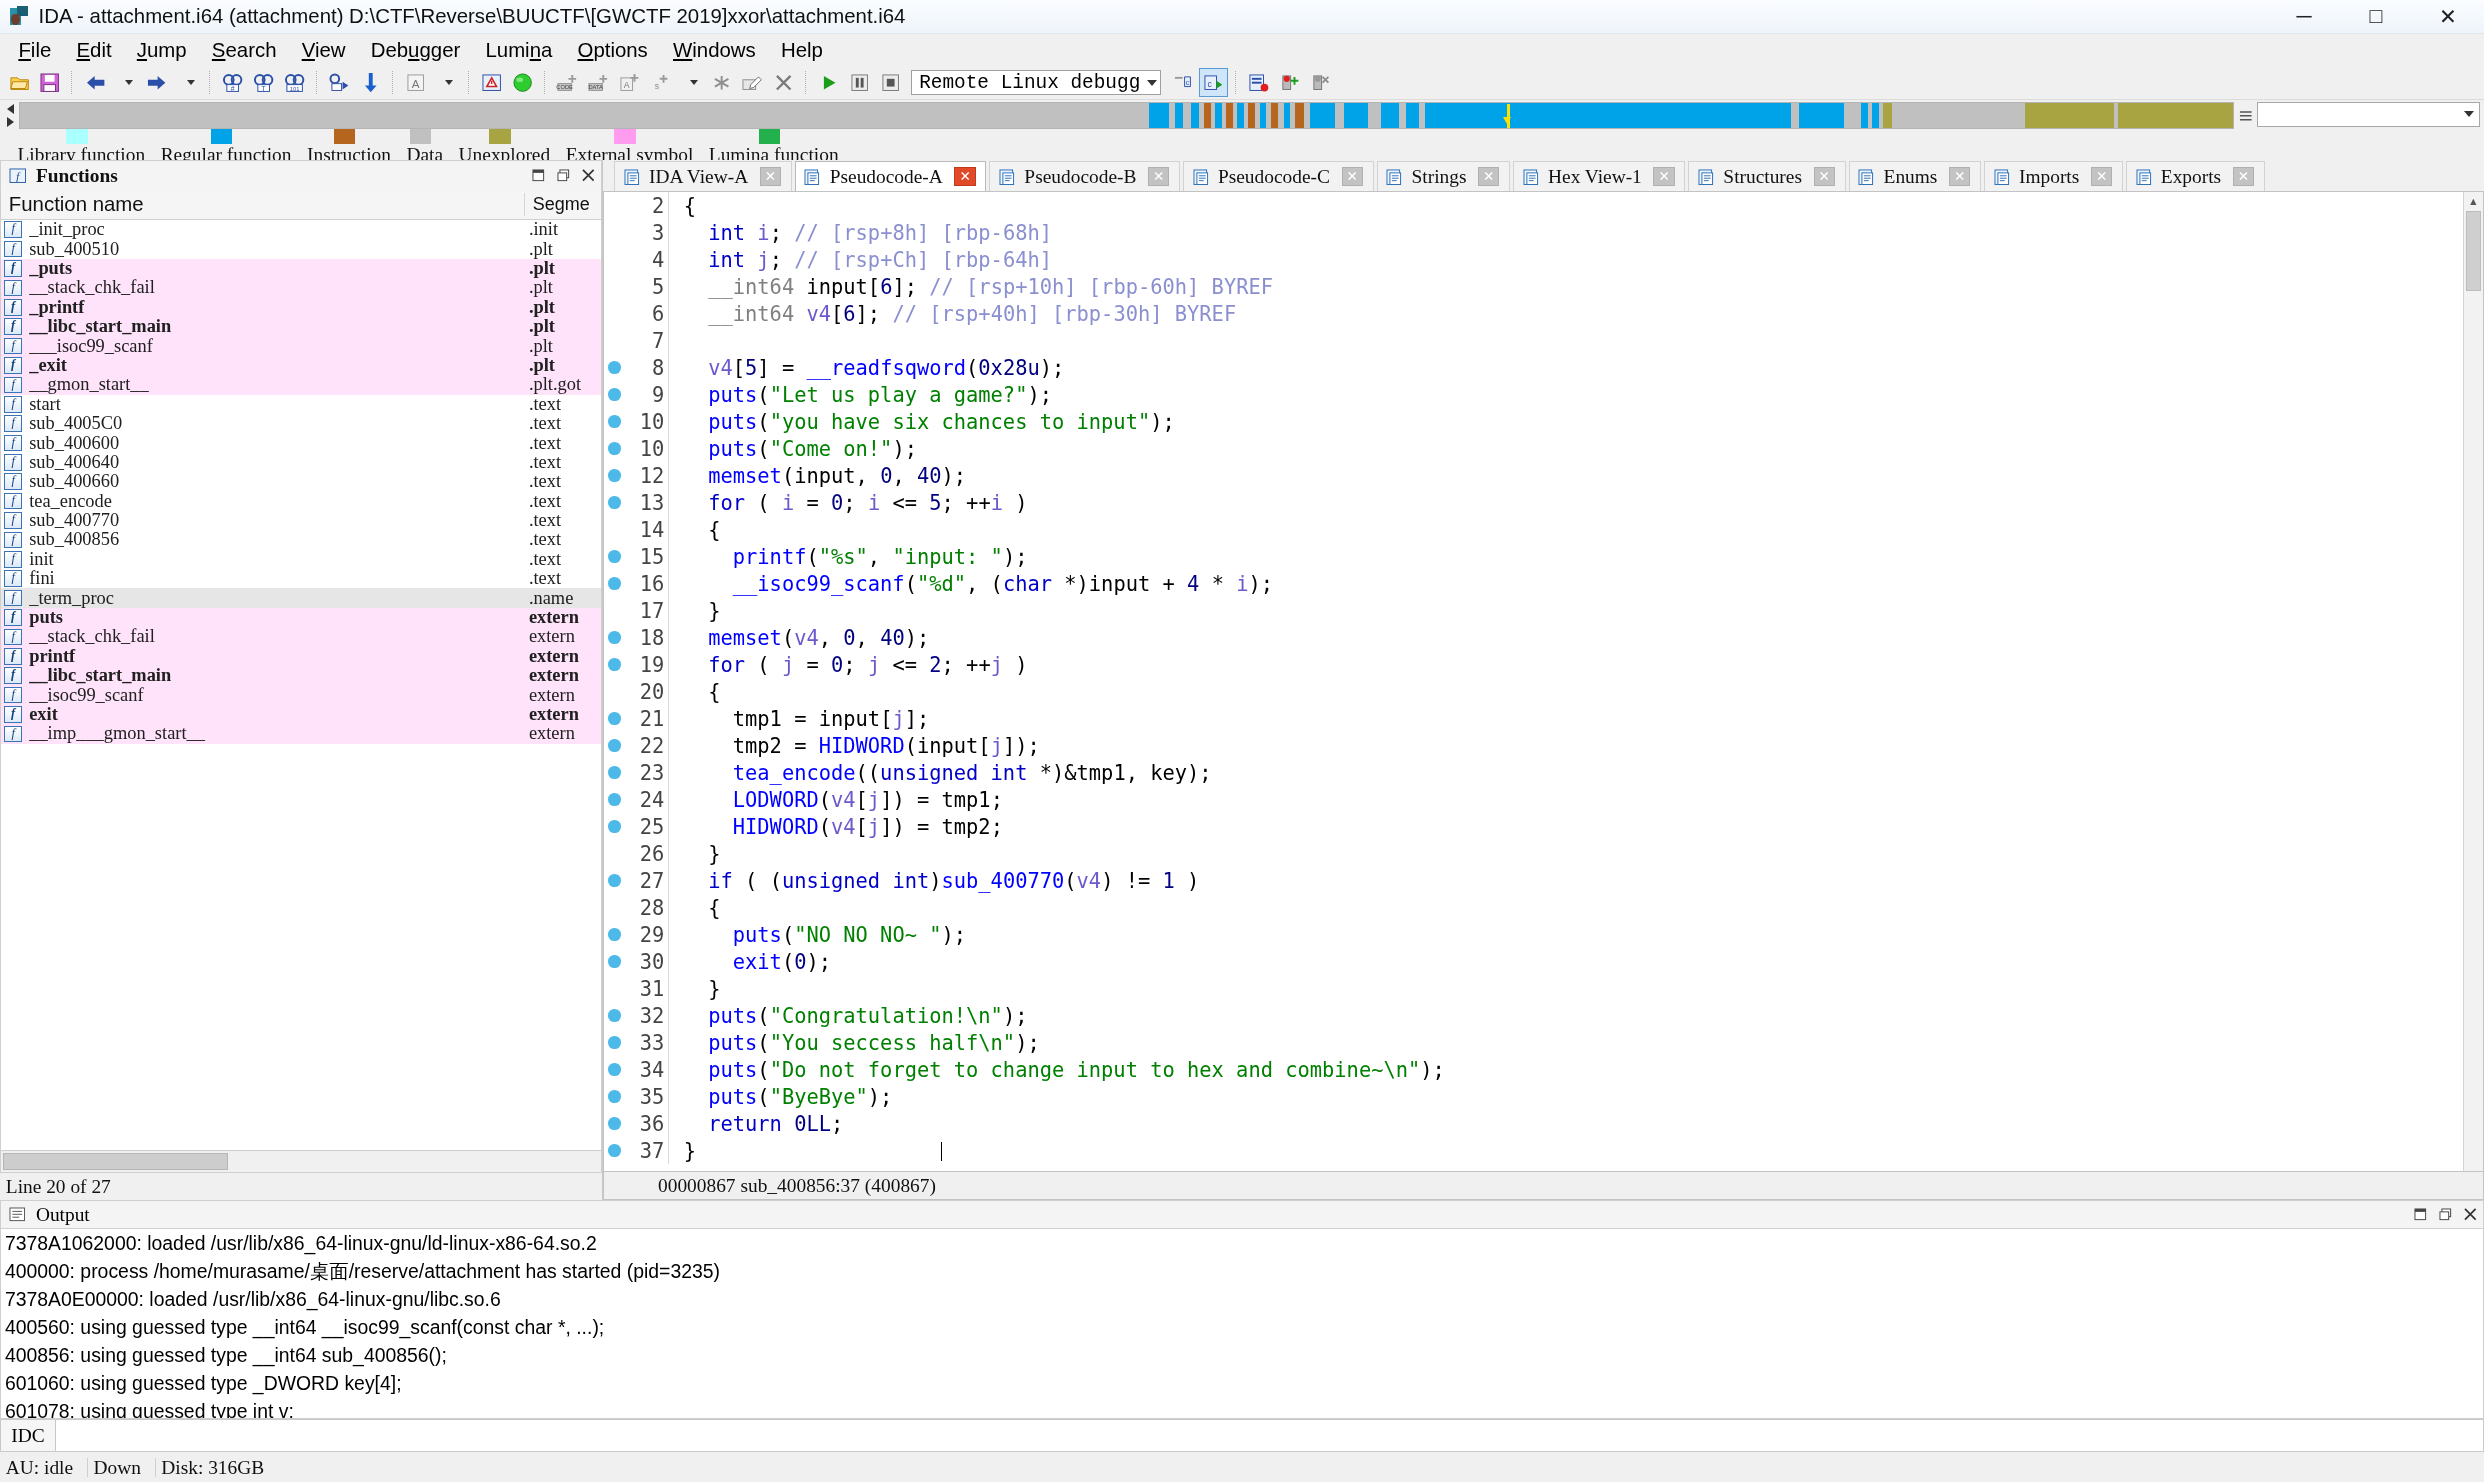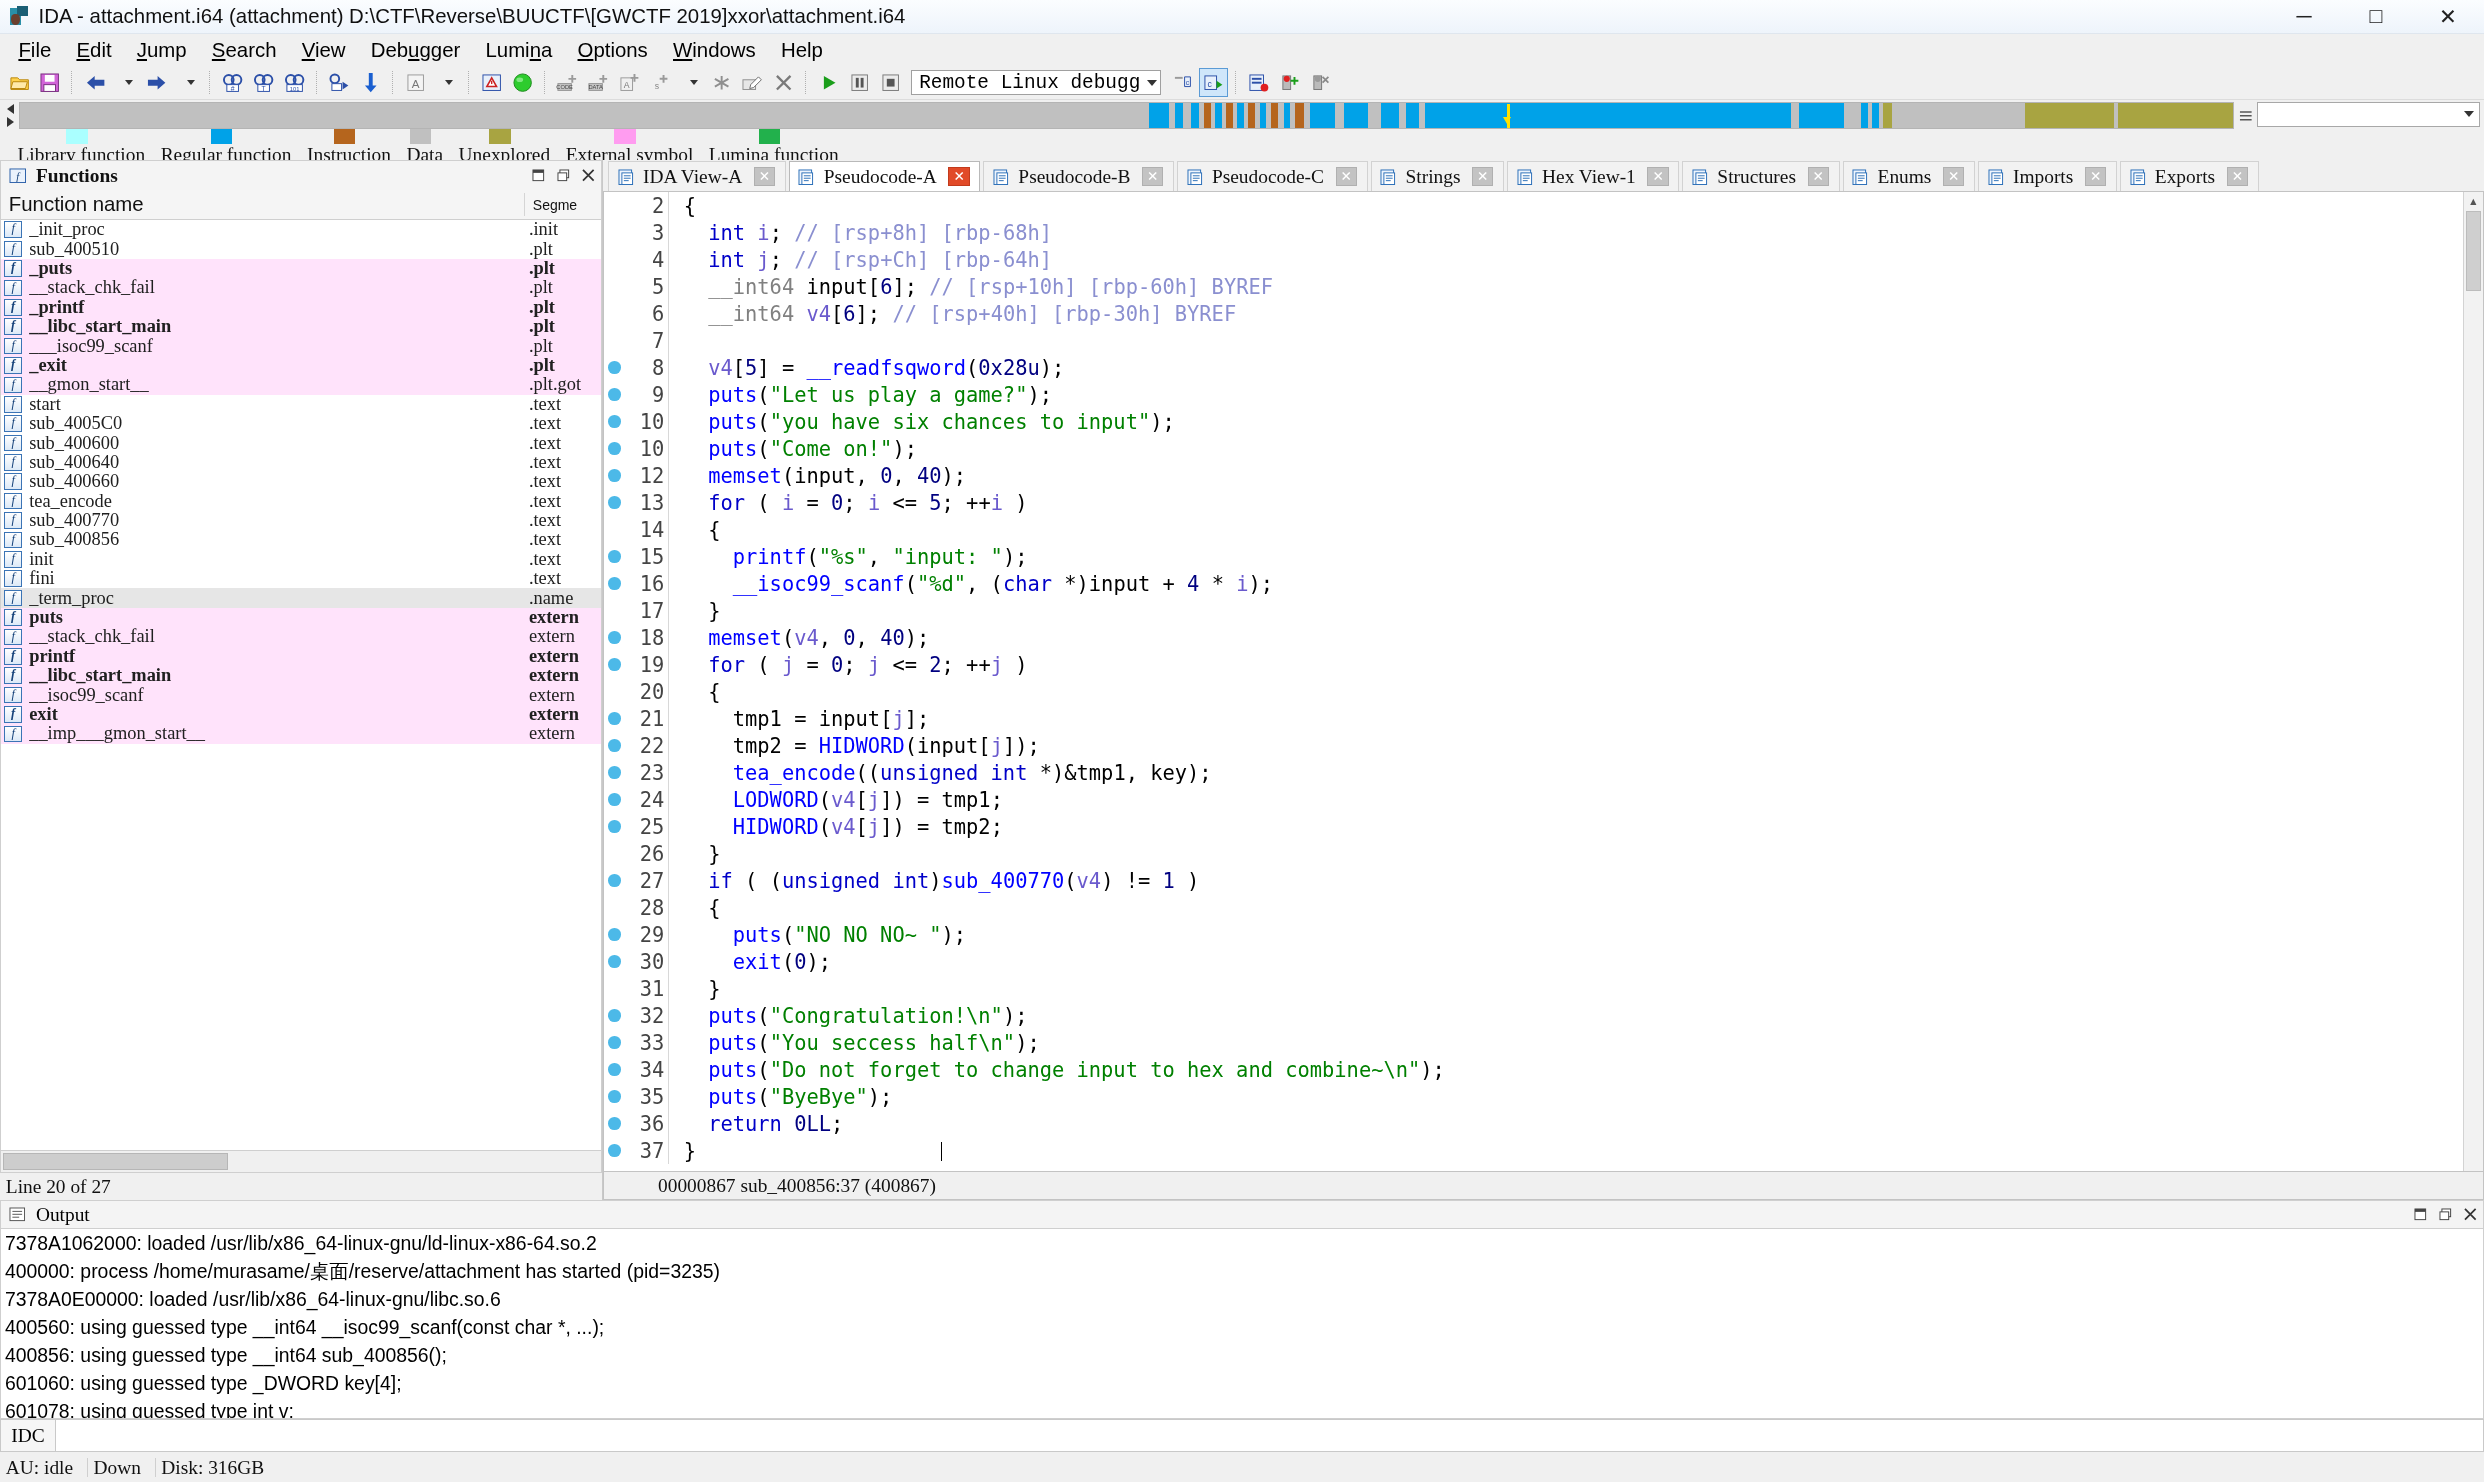--- a/index.html
+++ b/index.html
@@ -61,38 +61,38 @@
   
   .main{flex:1 1 auto;display:flex;min-height:0;background:#f0f0f0;}
   .leftpane{width:602px;min-width:602px;display:flex;flex-direction:column;border-right:1px solid #c8c8c8;background:#f0f0f0;}
   .panehdr{height:29px;min-height:29px;display:flex;align-items:center;background:#f4f4f4;border:1px solid #cfcfcf;border-bottom:none;font-family:"Liberation Serif",serif;font-size:19.4px;}
   .panehdr .ico{width:21.3px;height:19.4px;margin:0 7.8px 0 5.8px;display:flex;align-items:center;justify-content:center;}
   .panehdr .ttl{flex:1 1 auto;color:#111;font-weight:bold;}
   .phbtn{width:25px;height:23px;display:flex;align-items:center;justify-content:center;font-size:16.5px;color:#333;}
 
   .fnhdrrow{display:flex;height:29px;min-height:29px;background:#f5f5f5;border:1px solid #cfcfcf;border-top:none;border-bottom:1px solid #cfcfcf;align-items:center;}
   .fncol1{width:524px;box-sizing:border-box;padding-left:7.8px;font-size:20.4px;color:#111;border-right:1px solid #d5d5d5;}
-  .fncol2{flex:1 1 auto;padding-left:7.8px;font-size:14px;color:#111;}
+  .fncol2{flex:1 1 auto;padding-left:7.8px;font-size:18px;color:#111;}
 
   .fnlist{flex:1 1 auto;background:#fff;border-left:1px solid #cfcfcf;border-right:1px solid #cfcfcf;overflow:hidden;position:relative;}
   .fnrow{display:flex;height:19.4px;align-items:center;font-family:"Liberation Serif",serif;font-size:18.4px;color:#202020;white-space:nowrap;}
   .fnrow .nm{width:524px;box-sizing:border-box;display:flex;align-items:center;overflow:hidden;}
   .fnrow .sg{flex:1 1 auto;padding-left:3.9px;overflow:hidden;}
   .fnrow.pink{background:#ffe3fb;}
   .fnrow.grey{background:#e6e6e6;}
   .fnrow.bold{font-weight:bold;}
   .ficon{width:16.5px;height:14.6px;margin:0 6.8px 0 2.9px;flex:0 0 auto;border:1px solid #3b74b5;background:linear-gradient(#ffffff,#dce9f7);
      font-family:"Liberation Serif",serif;font-size:12.6px;font-style:italic;color:#16427a;line-height:12.6px;text-align:center;}
   .hscroll{height:21.3px;min-height:21.3px;background:#f0f0f0;border:1px solid #cfcfcf;display:flex;align-items:center;padding:0 1.9px;}
   .hthumb{height:15.5px;width:223px;background:#cdcdcd;border:1px solid #b6b6b6;}
   .lineinfo{height:27px;min-height:27px;display:flex;align-items:center;padding-left:5.8px;font-family:"Liberation Serif",serif;font-size:19.4px;color:#111;}
 
   
   .rightpane{flex:1 1 auto;display:flex;flex-direction:column;min-width:0;background:#f0f0f0;}
-  .tabstrip{height:31px;min-height:31px;display:flex;align-items:flex-end;background:#f0f0f0;padding-left:5px;}
+  .tabstrip{height:31px;min-height:31px;display:flex;align-items:flex-end;background:#f0f0f0;padding-left:11px;}
   .tab{height:29px;display:flex;align-items:center;padding:0 9.7px 0 8.7px;margin-right:2.9px;background:#f2f2f2;border:1px solid #d2d2d2;border-bottom:none;font-family:"Liberation Serif",serif;font-size:19.4px;color:#111;white-space:nowrap;}
   .tab.active{background:#ffffff;border-color:#b9b9b9;}
   .tab .tico{width:17.5px;height:16.5px;margin-right:7.8px;flex:0 0 auto;}
   .tab .tlabel{margin-right:11.6px;}
   .tab .tclose{width:19.4px;height:17.5px;background:#c3c3c3;color:#fff;font-size:13.6px;line-height:17.5px;text-align:center;border:1px solid #b0b0b0;}
   .tab.active .tclose{background:#e14a28;border-color:#c23a1c;}
 
   .codewrap{flex:1 1 auto;display:flex;min-height:0;background:#fff;border:1px solid #c3c3c3;position:relative;}
   .codearea{flex:1 1 auto;overflow:hidden;position:relative;}
   .cline{display:flex;align-items:center;height:27px;font-family:"DejaVu Sans Mono",monospace;font-size:20.4px;white-space:pre;}

